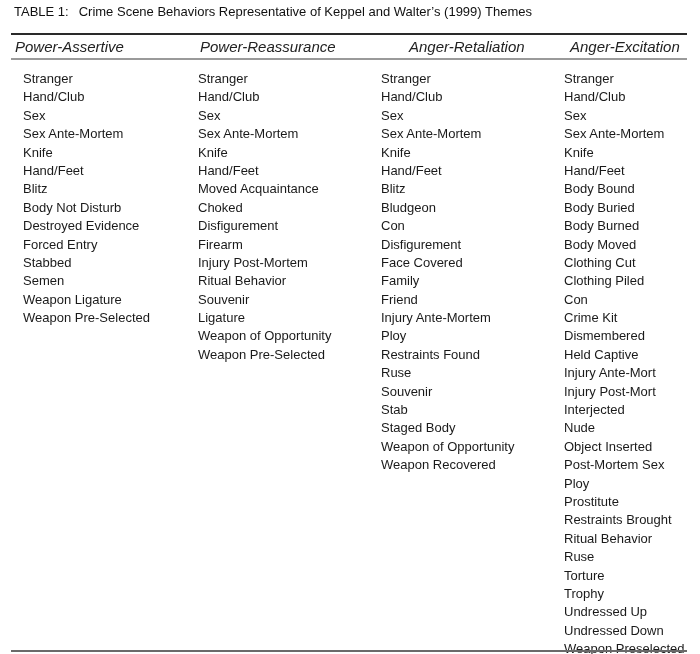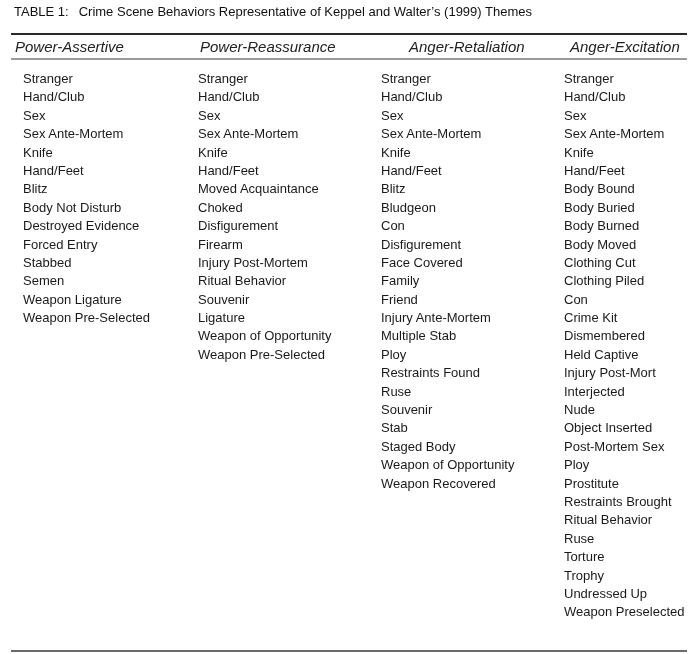--- a/index.html
+++ b/index.html
@@ -71,21 +71,20 @@
     <li>Knife</li>
     <li>Hand/Feet</li>
     <li>Blitz</li>
     <li>Bludgeon</li>
     <li>Con</li>
     <li>Disfigurement</li>
     <li>Face Covered</li>
     <li>Family</li>
     <li>Friend</li>
     <li>Injury Ante-Mortem</li>
-    <li>Multiple Stab</li>
     <li>Ploy</li>
     <li>Restraints Found</li>
     <li>Ruse</li>
     <li>Souvenir</li>
     <li>Stab</li>
     <li>Staged Body</li>
     <li>Weapon of Opportunity</li>
     <li>Weapon Recovered</li>
   </ul>
 <ul class="col" style="left:556px">
@@ -98,29 +97,31 @@
     <li>Body Bound</li>
     <li>Body Buried</li>
     <li>Body Burned</li>
     <li>Body Moved</li>
     <li>Clothing Cut</li>
     <li>Clothing Piled</li>
     <li>Con</li>
     <li>Crime Kit</li>
     <li>Dismembered</li>
     <li>Held Captive</li>
+    <li>Injury Ante-Mort</li>
     <li>Injury Post-Mort</li>
     <li>Interjected</li>
     <li>Nude</li>
     <li>Object Inserted</li>
     <li>Post-Mortem Sex</li>
     <li>Ploy</li>
     <li>Prostitute</li>
     <li>Restraints Brought</li>
     <li>Ritual Behavior</li>
     <li>Ruse</li>
     <li>Torture</li>
     <li>Trophy</li>
     <li>Undressed Up</li>
+    <li>Undressed Down</li>
     <li>Weapon Preselected</li>
   </ul>
 
 <div class="rule-bottom"></div>
 
 </body></html>

